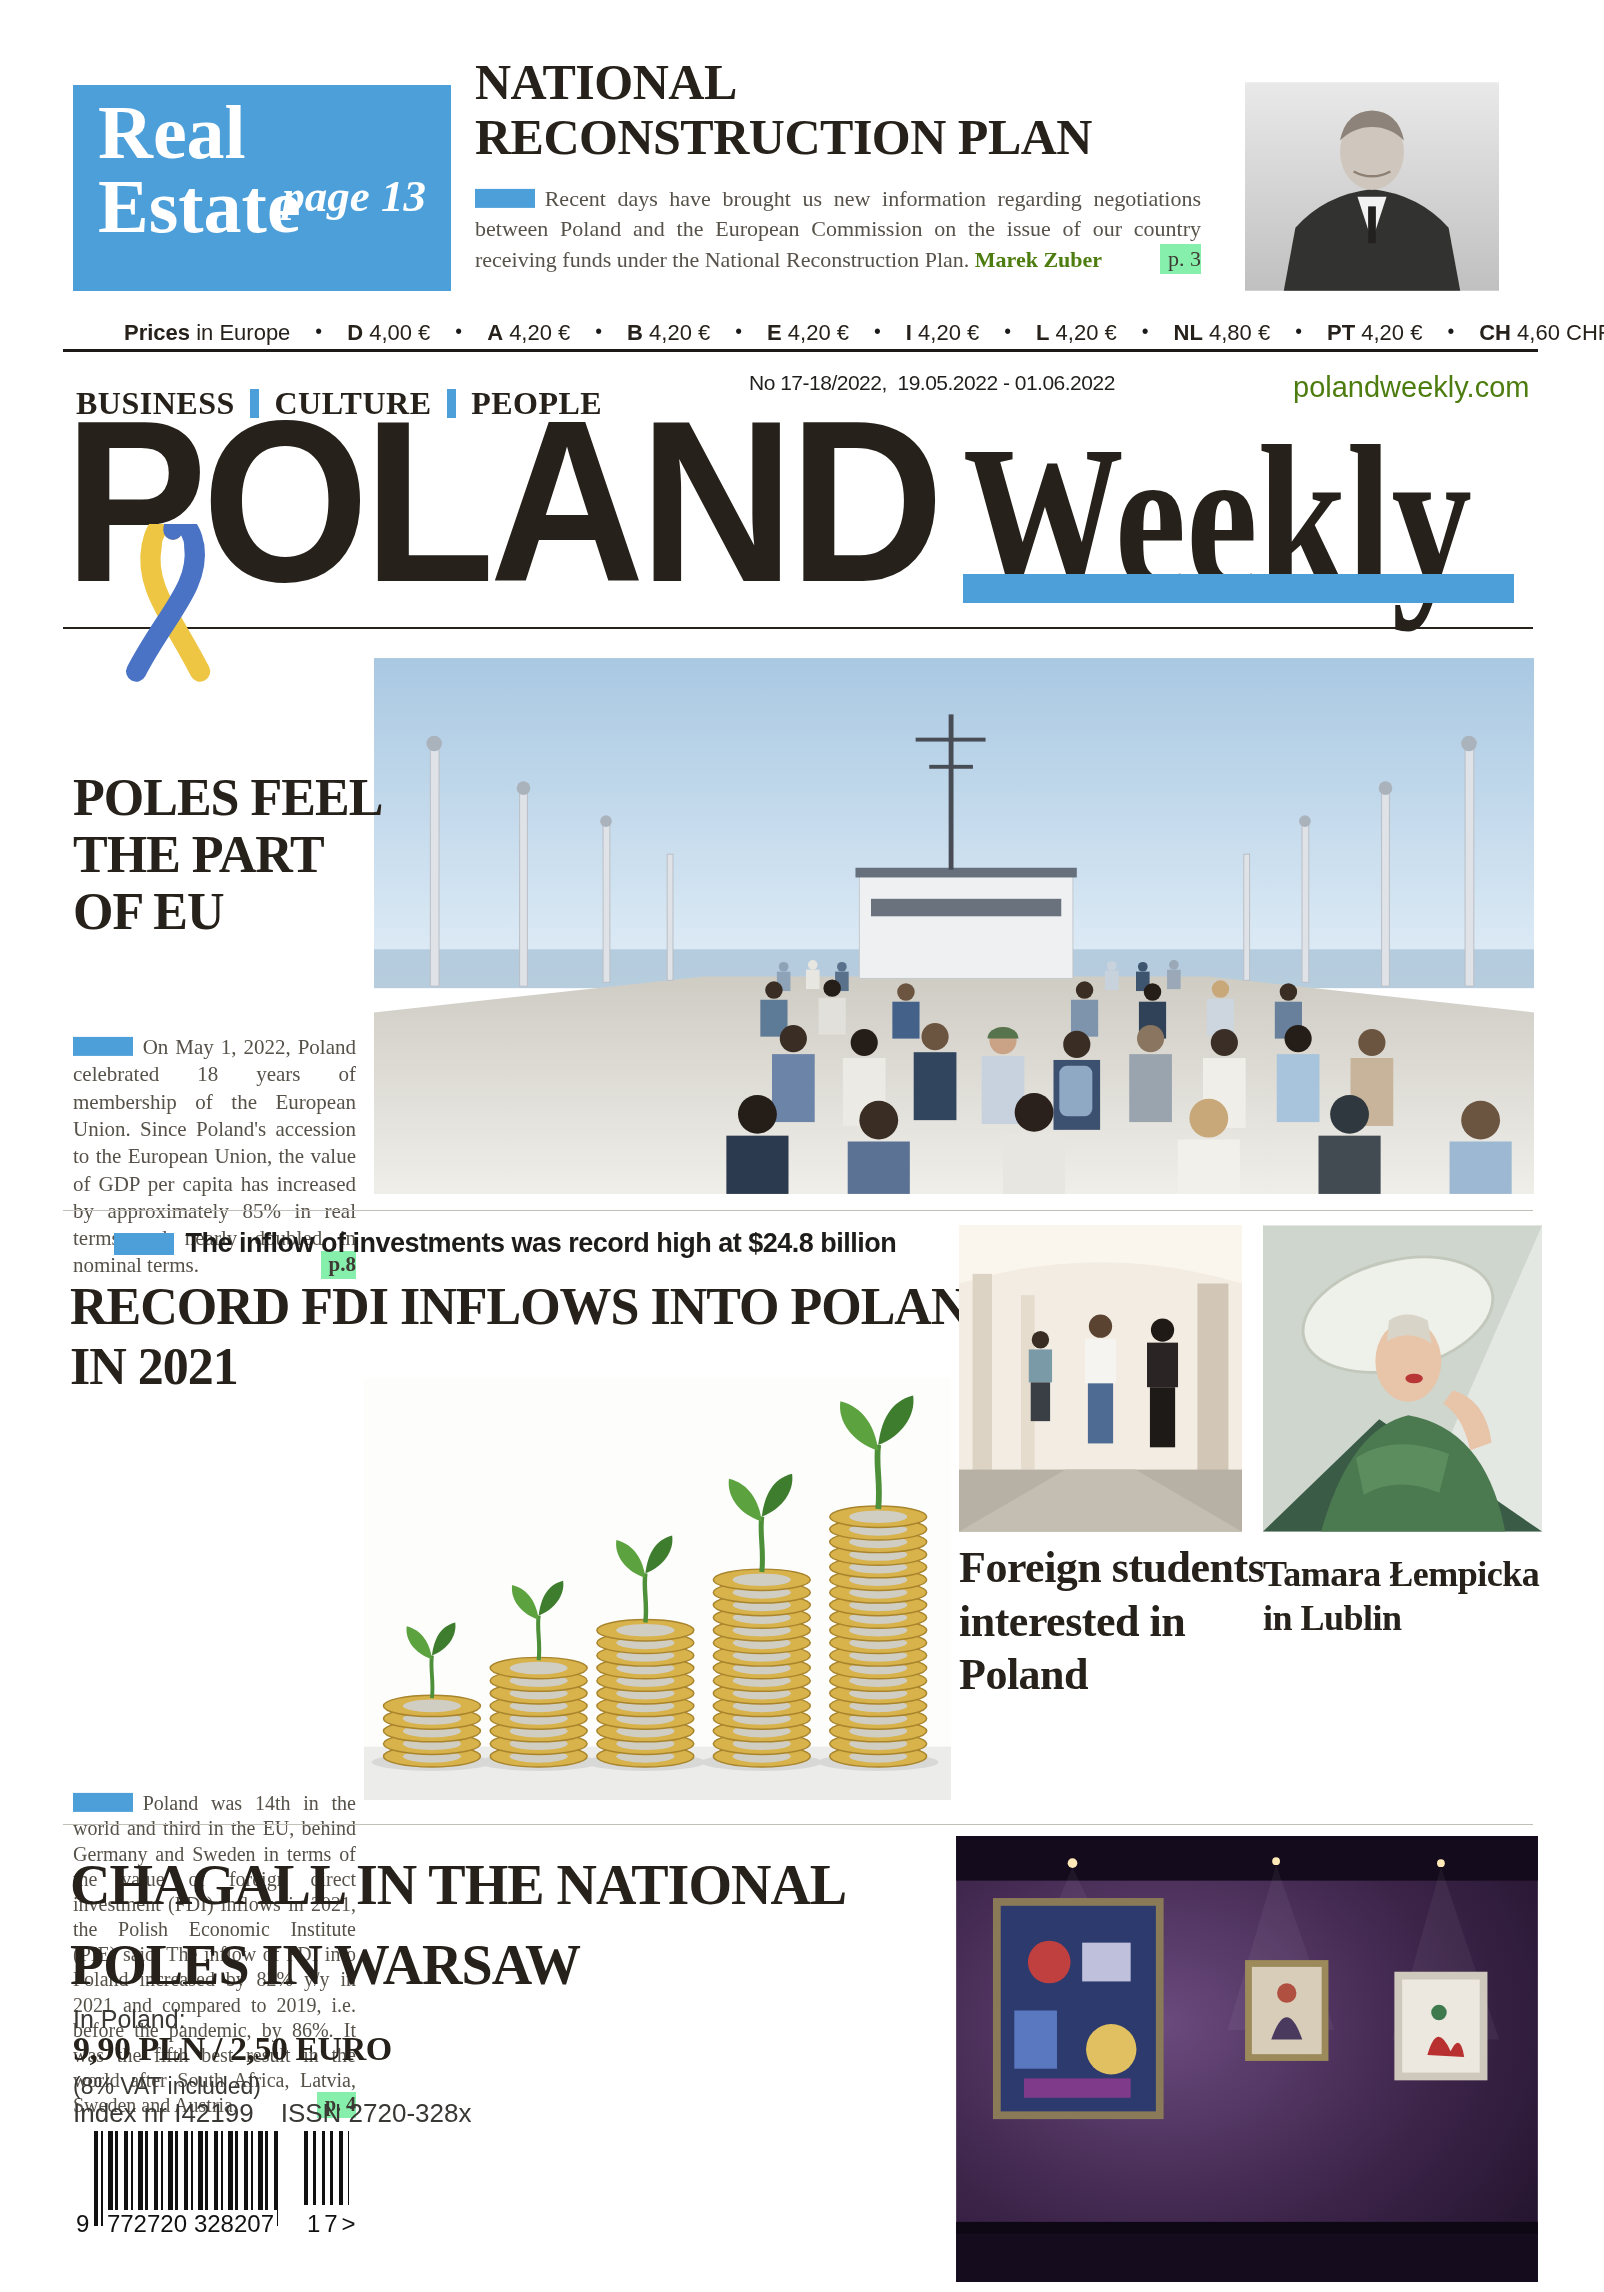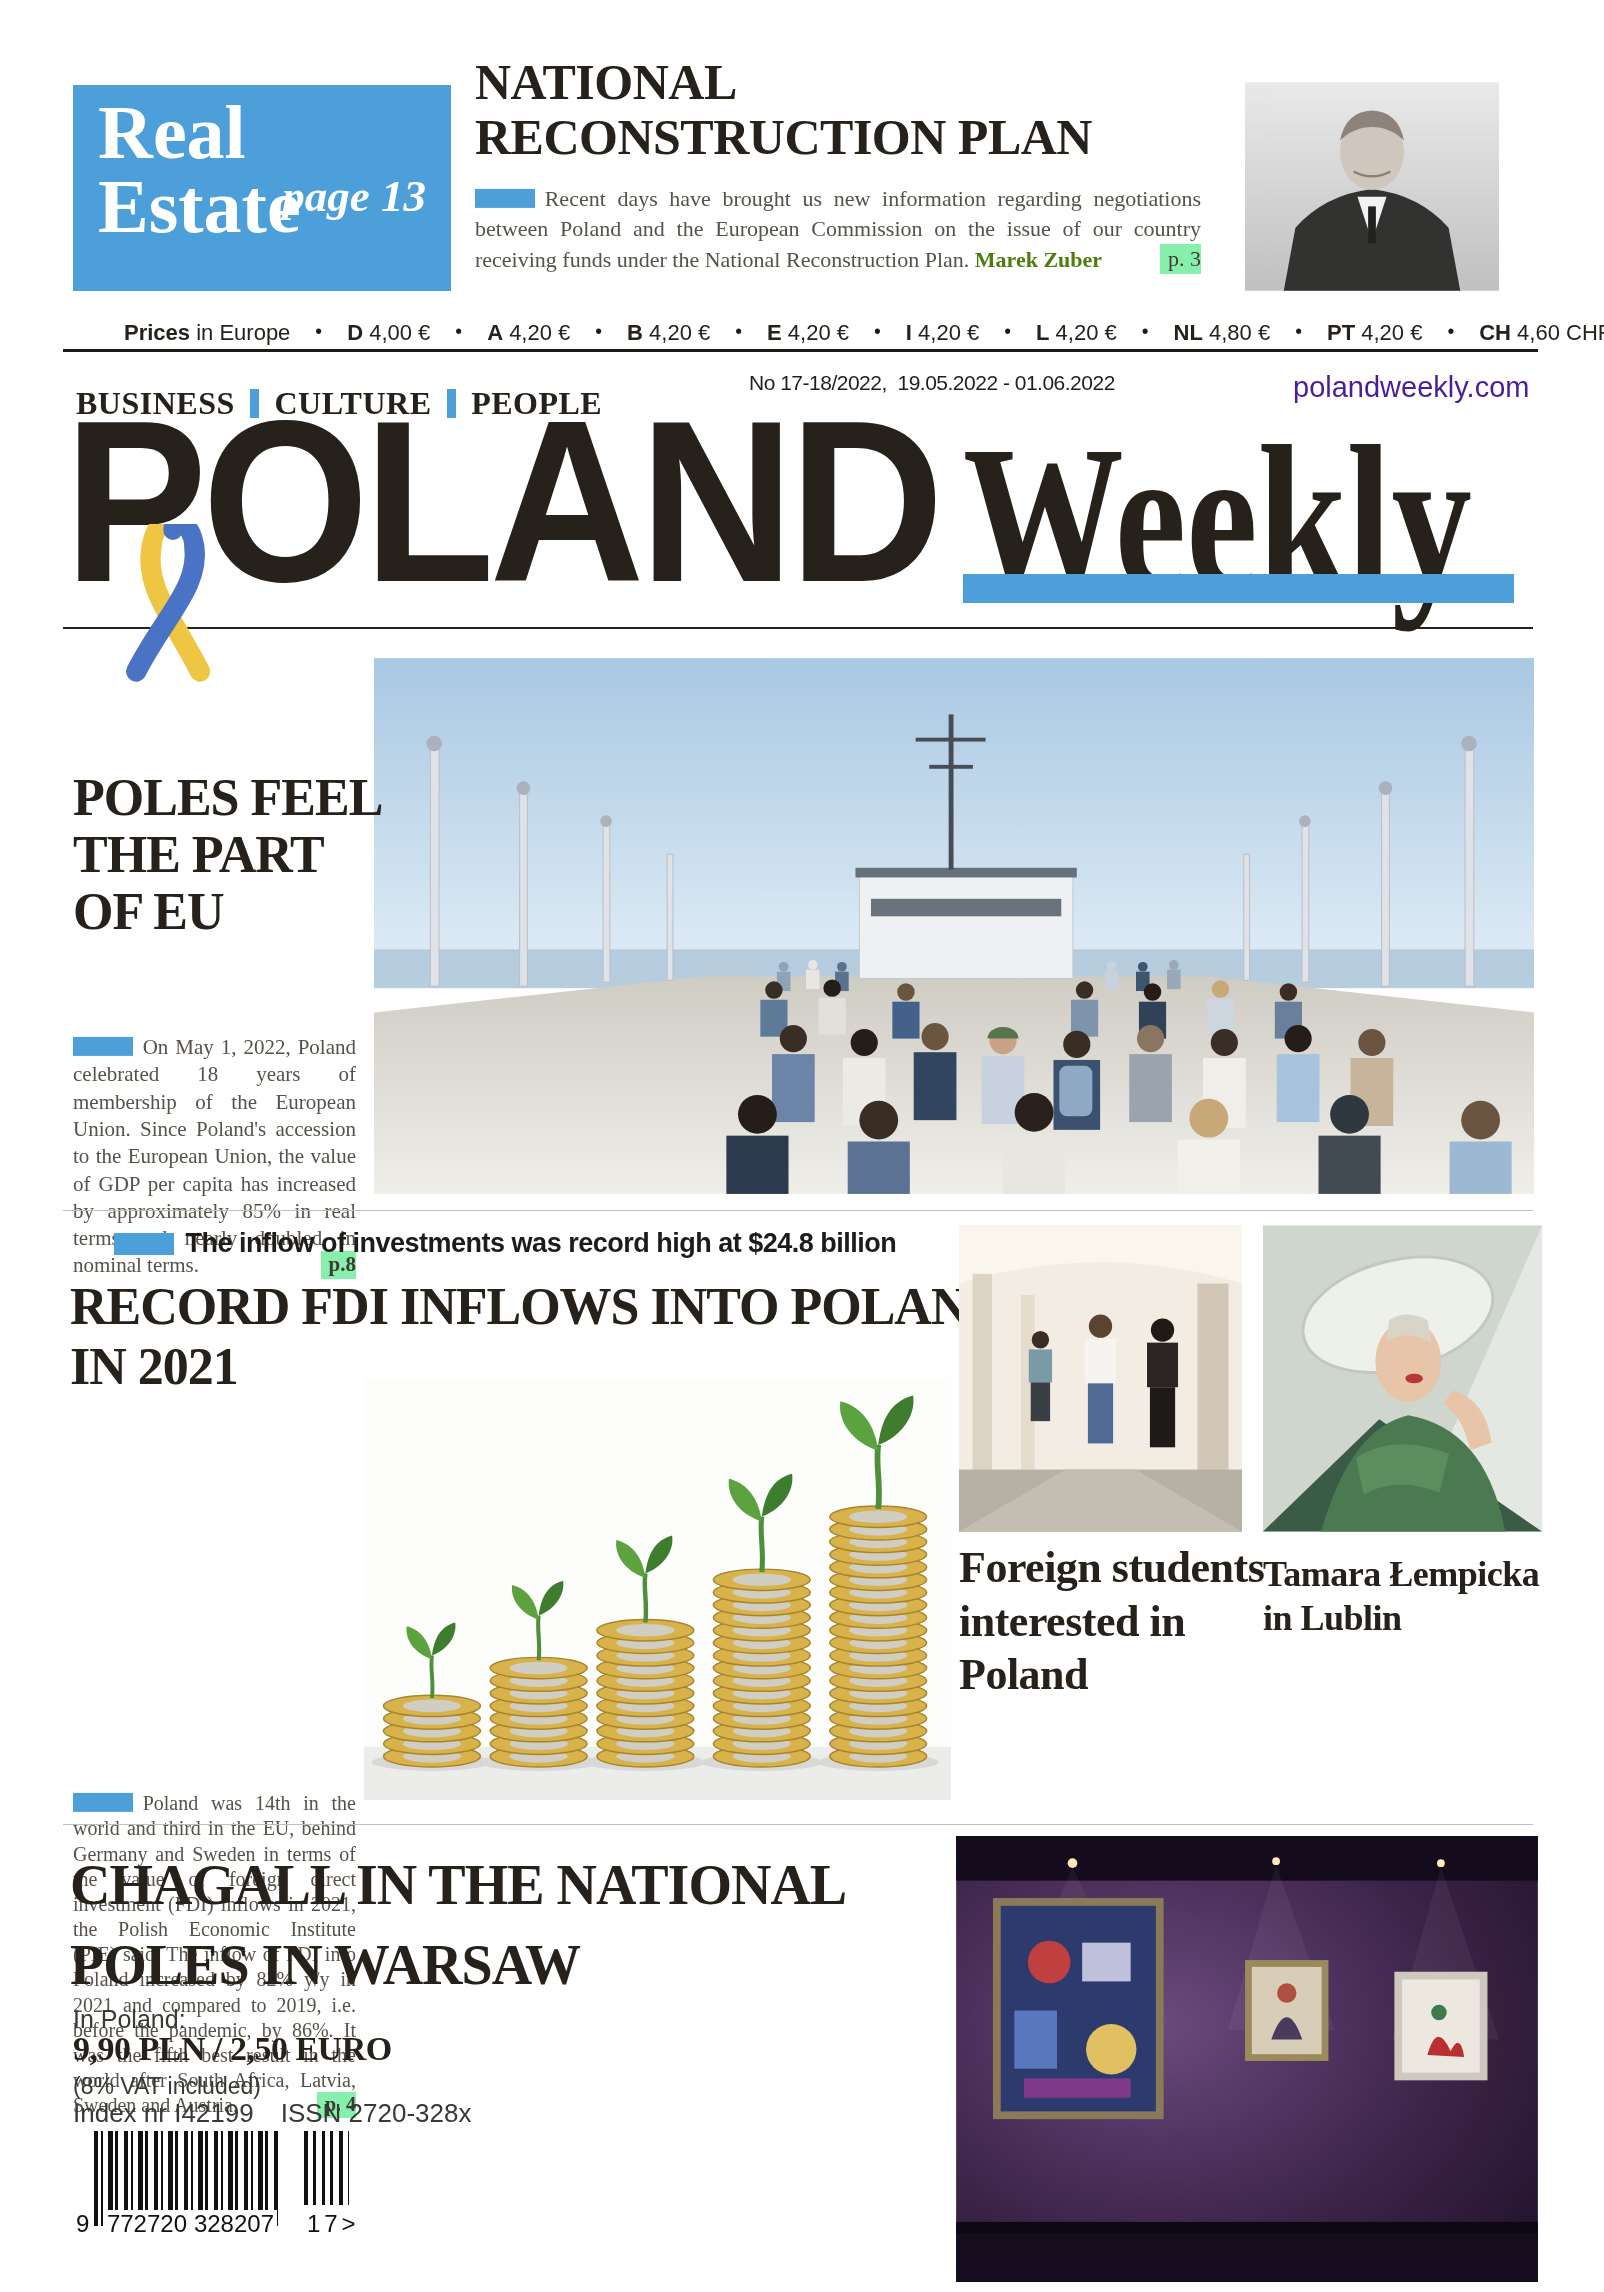--- a/index.html
+++ b/index.html
@@ -29,21 +29,21 @@
   
   .prices{left:124px;top:320px;width:1359px;font-size:22px;color:#26211a;display:flex;align-items:baseline;gap:0 25px;white-space:nowrap;}
   .prices .dot{color:#1a1a1a;font-size:19.4px;transform:translateY(-1.9px);}
   .prices b{font-weight:bold;}
   .rule-heavy{left:63px;top:349px;width:1475px;height:2.9px;background:#1c1a16;}
   
   .secnav{left:76px;top:365px;font-size:32px;display:flex;align-items:center;margin-top:20px;}
   .secnav .sec{font-family:"Liberation Serif","DejaVu Serif",serif;font-weight:bold;color:#26211a;letter-spacing:0.5px;}
   .secnav .sep{display:inline-block;width:8.7px;height:29px;background:#4c9fd9;margin:0 15.5px;}
   .issue{left:749px;top:371px;font-size:21px;color:#201f1d;letter-spacing:-0.5px;white-space:nowrap;}
-  .website{left:1293px;top:371px;font-size:29px;color:#4c1d95;}
+  .website{left:1293px;top:371px;font-size:29px;color:#4d7c0f;}
   
   .mast-title{left:64px;top:386px;font-family:"Liberation Sans","DejaVu Sans",sans-serif;
     font-weight:bold;font-size:231px;line-height:1;letter-spacing:-5.8px;color:#26211a;
     transform:scaleX(0.93);transform-origin:left top;white-space:nowrap;}
   .mast-sub{left:963px;top:415px;font-family:"Liberation Serif","DejaVu Serif",serif;font-weight:bold;
     font-size:206px;line-height:1;color:#26211a;transform:scaleX(0.78);transform-origin:left top;white-space:nowrap;}
   .mast-bar{left:963px;top:574px;width:551px;height:29px;background:#4c9fd9;}
   .rule-thin{left:63px;top:627px;width:1470px;height:1.9px;background:#26211a;}
   .ribbon{left:113px;top:524px;}
   

